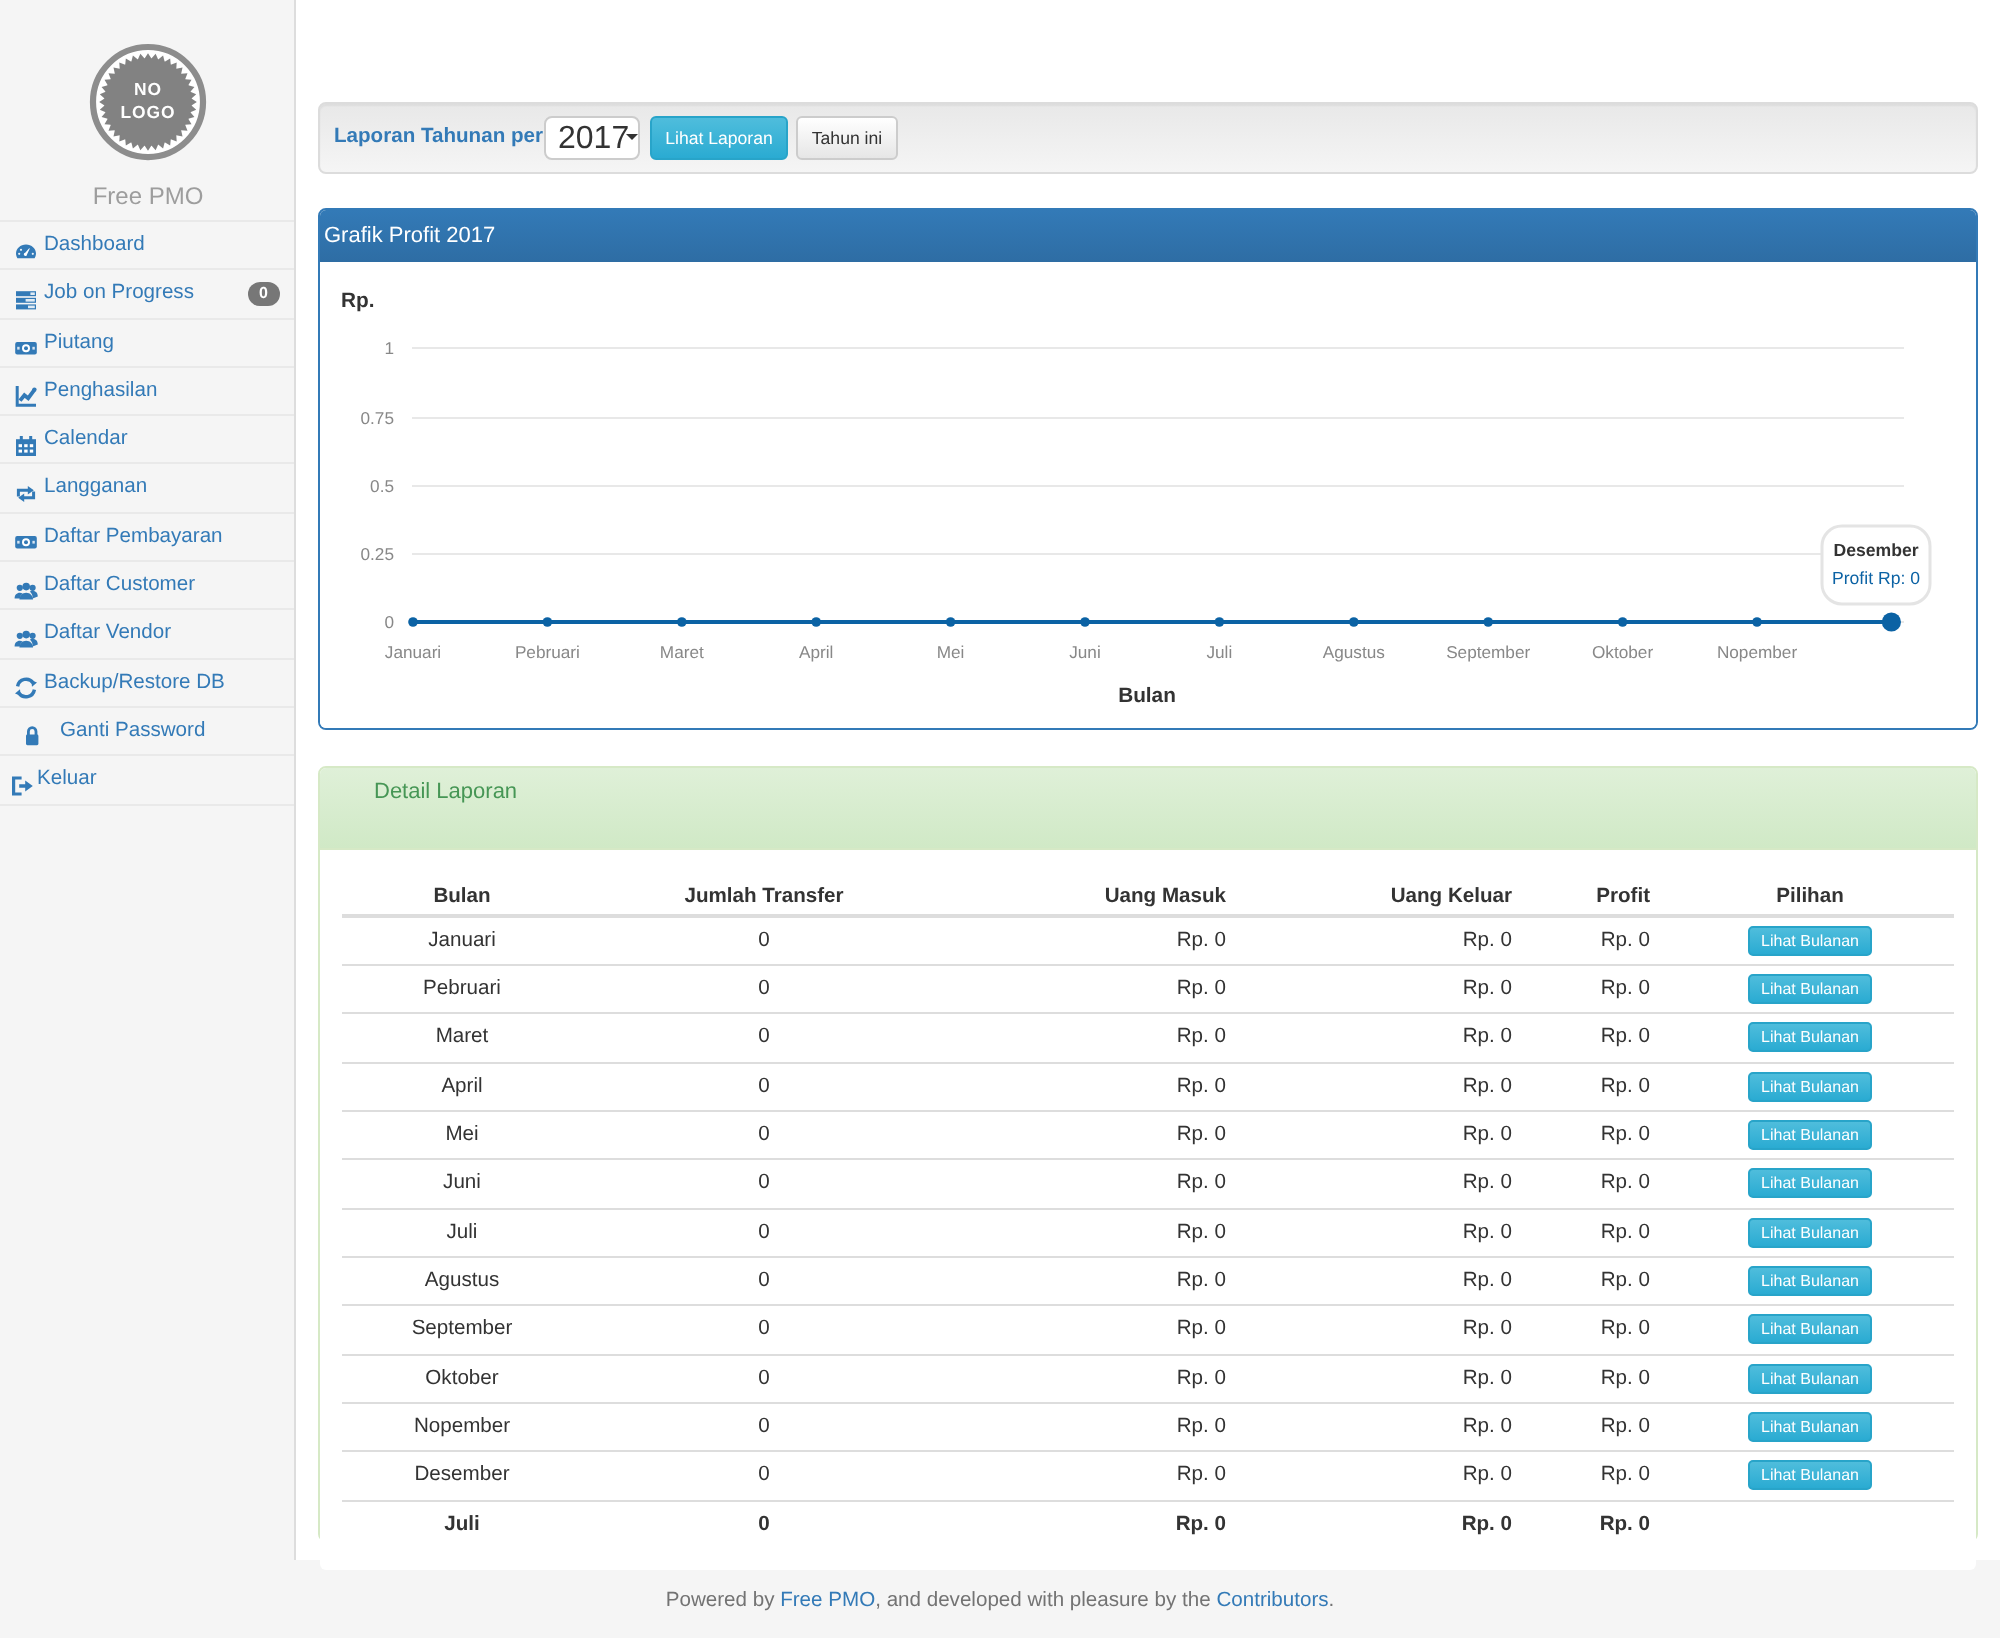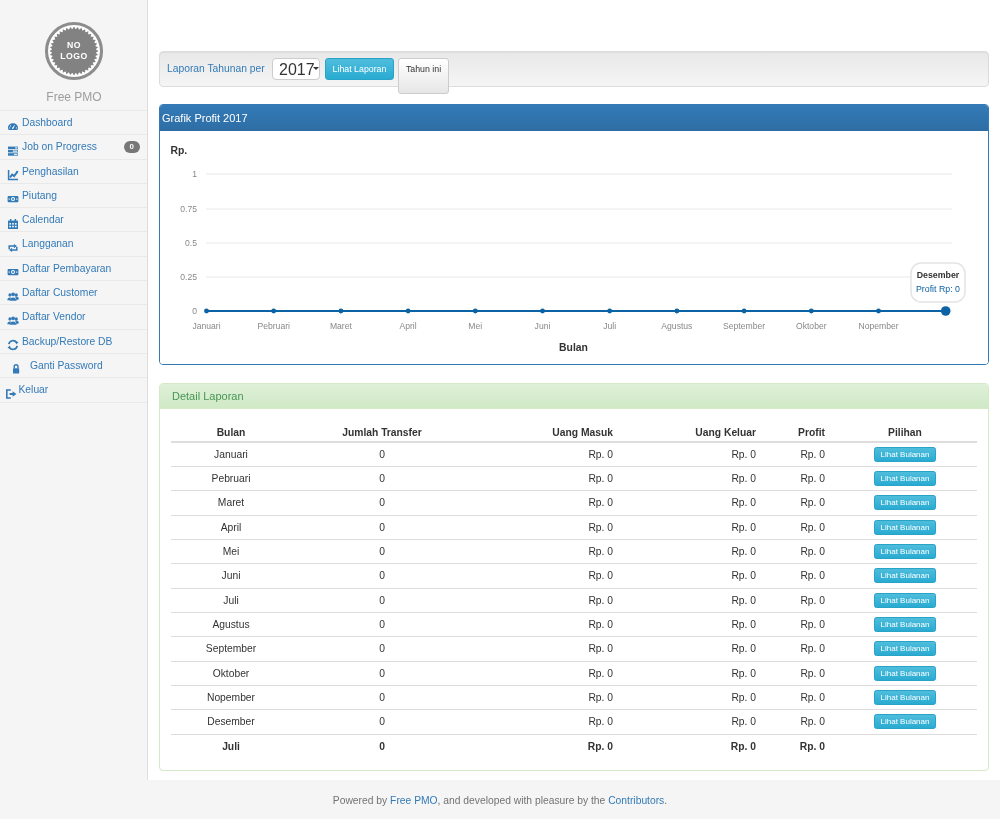--- a/index.html
+++ b/index.html
@@ -16,34 +16,34 @@
 ul.menu li:nth-child(12) { padding-left:18.5px; } ul.menu li:nth-child(12) .ic { left:5px; }
 ul.menu li:nth-child(13) { padding-left:21px; }
 ul.menu li .badge { position:absolute; right:8px; top:6px; background:#777; color:#fff; font-size:8px; font-weight:bold; line-height:12px; padding:0 6px; border-radius:10px; }
 ul.menu li .chev2 { position:absolute; right:10px; top:7px; }
 
 .breadcrumb { position:absolute; left:11px; top:11px; width:830px; height:26px; background:#f5f5f5; border-radius:4px; font-size:10.3px; line-height:26px; padding-left:11px; color:#777; }
 .breadcrumb a { color:#337ab7; text-decoration:none; }
 .breadcrumb .sep { color:#ccc; padding:0 4px; }
 
 .well { position:absolute; left:11px; top:51px; width:830px; height:36px; background:linear-gradient(to bottom,#e8e8e8 0,#f5f5f5 100%); border:1px solid #dcdcdc; border-radius:4px; box-shadow:inset 0 1px 1px rgba(0,0,0,.05); }
-.well .lbl { position:absolute; left:7px; top:0; line-height:34px; font-size:10.3px; font-weight:normal; color:#337ab7;text-align:center; }
+.well .lbl { position:absolute; left:7px; top:0; line-height:34px; font-size:10.3px; font-weight:bold; color:#337ab7;text-align:center; }
 .well select.sel { position:absolute; left:112px; top:6px; width:48px; height:22px; border:1px solid #ccc; border-radius:4px; background:#fff; font-size:16px; color:#333; font-family:"Liberation Sans",sans-serif; padding-left:6px; appearance:none; -webkit-appearance:none; }
 .well .caret { position:absolute; left:153px; top:15px; width:0; height:0; border-left:3px solid transparent; border-right:3px solid transparent; border-top:3.8px solid #333; pointer-events:none; }
 .btn { display:inline-block; text-align:center; border-radius:3px; font-family:"Liberation Sans",sans-serif; }
 .btn-info { background:linear-gradient(to bottom,#4fbddc 0,#2aabd2 100%); border:1px solid #28a4c9; color:#fff; }
 .btn-default { background:linear-gradient(to bottom,#fff 0,#e6e6e6 100%); border:1px solid #ccc; color:#333; }
 .well .btn1 { position:absolute; left:165px; top:6px; width:69px; height:22px; font-size:8.8px; line-height:20px; }
-.well .btn2 { position:absolute; left:238px; top:6px; width:51px; height:36px; font-size:8.8px; line-height:20px; }
+.well .btn2 { position:absolute; left:238px; top:6px; width:51px; height:22px; font-size:8.8px; line-height:20px; }
 
 .panel { position:absolute; left:11px; width:830px; border-radius:4px; }
 .panel-primary { top:104px; border:1px solid #337ab7; height:261px; }
 .panel-primary .ph { height:26px; background:linear-gradient(to bottom,#337ab7 0,#2e6da4 100%); color:#fff; font-size:11px; line-height:26px; padding-left:2px; border-radius:3px 3px 0 0; }
 .panel-success { top:383px; border:1px solid #d6e9c6; height:388px; }
-.panel-success .ph { height:25px; background:linear-gradient(to bottom,#dff0d8 0,#d0e9c6 100%); color:#469655; font-size:11px; line-height:25px; padding-left:12px; border-radius:3px 3px 0 0; border-bottom:1px solid #d6e9c6; }
+.panel-success .ph { height:41px; background:linear-gradient(to bottom,#dff0d8 0,#d0e9c6 100%); color:#469655; font-size:11px; line-height:25px; padding-left:27px; border-radius:3px 3px 0 0; border-bottom:1px solid #d6e9c6; }
 .pbody { position:relative; background:#fff; border-radius:0 0 3px 3px; }
 
 .tblwrap { padding:11px; }
 table.rpt { width:806px; border-collapse:collapse; font-size:10.3px; color:#333; table-layout:fixed; }
 table.rpt th { font-weight:bold; border-bottom:2px solid #ddd; padding:0 8px 2px; height:22px; line-height:13px; vertical-align:bottom; }
 table.rpt td { border-top:1px solid #ddd; padding:0 8px; height:24.35px; line-height:13px; vertical-align:middle; }
 table.rpt .c { text-align:center; } table.rpt .r { text-align:right; }
 .btn-xs { display:block; margin:0 auto; width:62px; height:15px; font-size:8px; line-height:13px; border-radius:2.5px; }
 #ftext { position:absolute; left:0; top:795px; width:1000px; text-align:center; font-size:10.3px; color:#737373; }
 #ftext a { color:#337ab7; text-decoration:none; }
@@ -77,34 +77,34 @@
               <rect x="1" y="1.6" width="10" height="2.5"></rect>
               <rect x="1" y="4.9" width="10" height="2.5"></rect>
               <rect x="1" y="8.2" width="10" height="2.5"></rect>
             </g>
             <g fill="#fff" opacity=".85">
               <rect x="8.2" y="2.2" width="2.2" height="1.3"></rect>
               <rect x="5.8" y="5.5" width="4.6" height="1.3"></rect>
               <rect x="7" y="8.8" width="3.4" height="1.3"></rect>
             </g>
           </svg></span>Job on Progress<span class="badge">0</span></li>
-    <li><span class="ic" id="i-chart"><svg width="12" height="12" viewBox="0 0 12 12">
-            <g fill="none" stroke="#337ab7">
-              <path stroke-width="1.5" d="M1.6 1v9.6H11"></path>
-              <path stroke-width="1.9" d="M3 8.3 5.2 5.6l1.9 1.5 3-4"></path>
-            </g>
-            <circle cx="10.2" cy="2.8" r="1.1" fill="#337ab7"></circle>
-          </svg></span>Penghasilan</li>
     <li><span class="ic" id="i-money1"><svg width="12" height="12" viewBox="0 0 12 12">
             <rect x=".6" y="3" width="10.8" height="6.2" rx="1" fill="#337ab7"></rect>
             <circle cx="6" cy="6.1" r="2" fill="#fff"></circle>
             <circle cx="6" cy="6.1" r="1" fill="#337ab7"></circle>
             <rect x="1.6" y="5.4" width="1.2" height="1.4" fill="#fff" opacity=".8"></rect>
             <rect x="9.2" y="5.4" width="1.2" height="1.4" fill="#fff" opacity=".8"></rect>
           </svg></span>Piutang</li>
+    <li><span class="ic" id="i-chart"><svg width="12" height="12" viewBox="0 0 12 12">
+            <g fill="none" stroke="#337ab7">
+              <path stroke-width="1.5" d="M1.6 1v9.6H11"></path>
+              <path stroke-width="1.9" d="M3 8.3 5.2 5.6l1.9 1.5 3-4"></path>
+            </g>
+            <circle cx="10.2" cy="2.8" r="1.1" fill="#337ab7"></circle>
+          </svg></span>Penghasilan</li>
     <li><span class="ic" id="i-cal"><svg width="12" height="12" viewBox="0 0 12 12">
             <path fill="#337ab7" d="M1 2.6h10V11H1z"></path>
             <rect x="2.9" y="1" width="1.5" height="2.4" fill="#337ab7"></rect>
             <rect x="7.6" y="1" width="1.5" height="2.4" fill="#337ab7"></rect>
             <g fill="#fff">
               <rect x="2.3" y="5.1" width="1.7" height="1.5"></rect>
               <rect x="5.1" y="5.1" width="1.7" height="1.5"></rect>
               <rect x="7.9" y="5.1" width="1.7" height="1.5"></rect>
               <rect x="2.3" y="7.8" width="1.7" height="1.5"></rect>
               <rect x="5.1" y="7.8" width="1.7" height="1.5"></rect>

